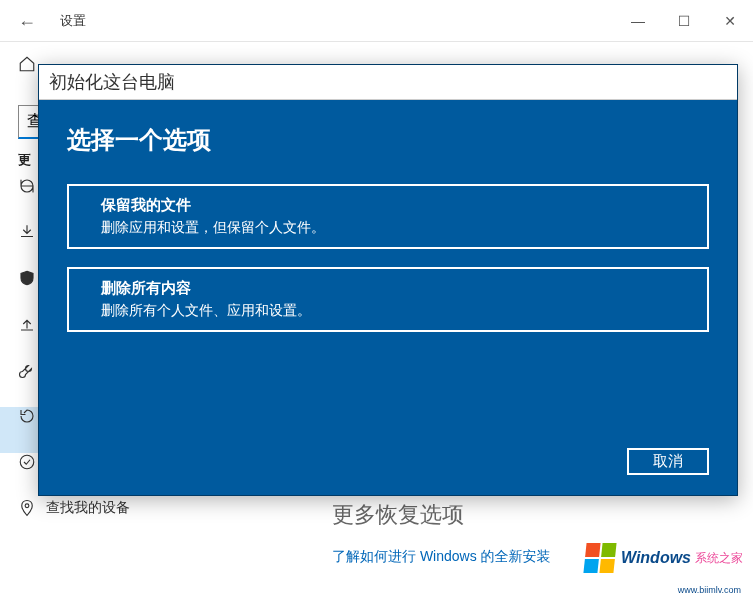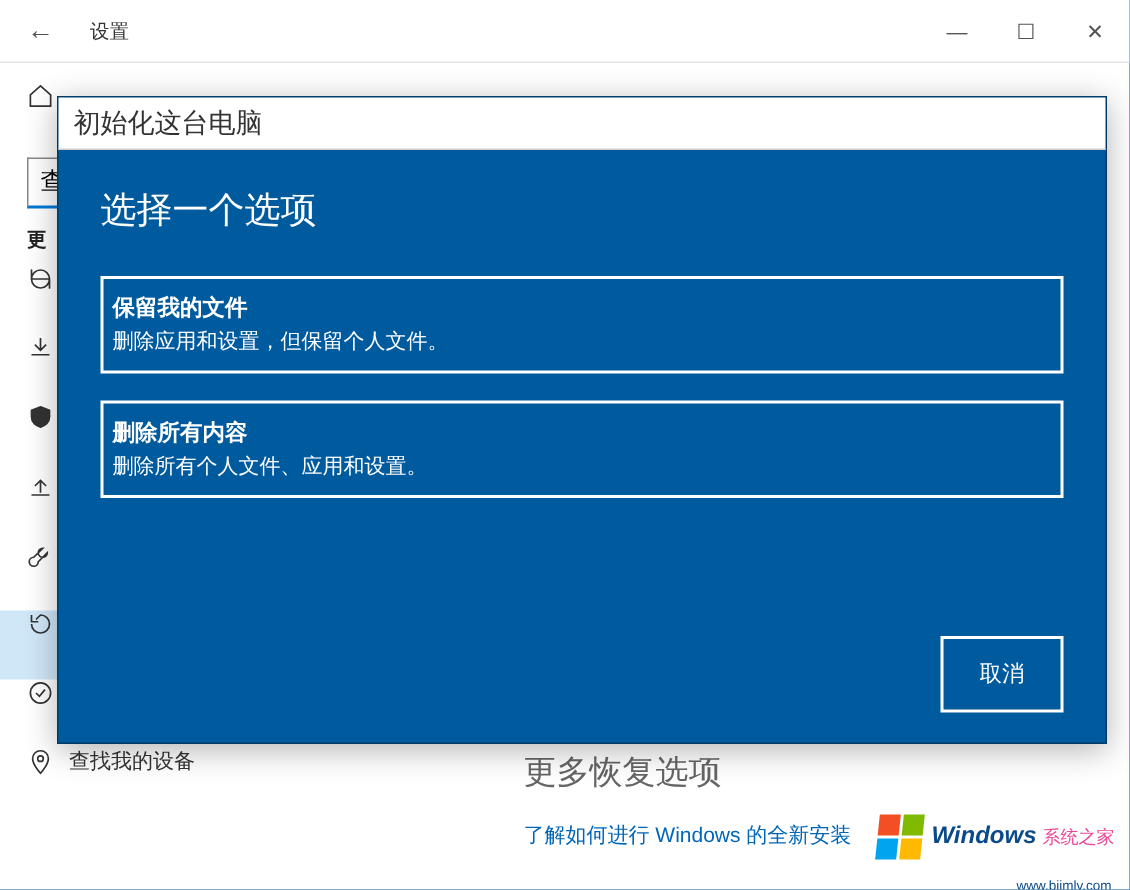--- a/index.html
+++ b/index.html
@@ -98,21 +98,21 @@
     }
     .sidebar-heading {
       font-size: 13px;
       font-weight: bold;
       margin-top: 12px;
       margin-bottom: 8px;
       color: #222;
     }
     .main-content {
       position: absolute;
-      left: 349px;
+      left: 332px;
       top: 500px;
       width: 400px;
     }
     .more-heading {
       font-size: 22px;
       color: #666;
       margin-bottom: 18px;
     }
     .link-text {
       color: #0066b8;
@@ -134,46 +134,46 @@
       color: #333;
       font-size: 18px;
       padding: 5px 10px;
       border-bottom: 1px solid #ccc;
     }
     .modal-body {
       padding: 24px 28px;
     }
     .modal-heading {
       font-size: 24px;
-      font-weight: normal;
+      font-weight: bold;
       margin-bottom: 28px;
     }
     .option-box {
       border: 2px solid #ffffff;
-      padding: 10px 6px;
+      padding: 10px 32px;
       margin-bottom: 18px;
       cursor: pointer;
     }
     .option-title {
       font-size: 15px;
       font-weight: bold;
       margin-bottom: 4px;
     }
     .option-desc {
       font-size: 14px;
       font-weight: normal;
     }
     .modal-footer {
       position: absolute;
       bottom: 20px;
       right: 28px;
     }
     .cancel-btn {
       border: 2px solid #ffffff;
-      padding: 14px 24px;
+      padding: 2px 24px;
       font-size: 15px;
       color: #ffffff;
       background: transparent;
       cursor: pointer;
     }
     .watermark {
       position: absolute;
       right: 10px;
       bottom: 20px;
       display: flex;

